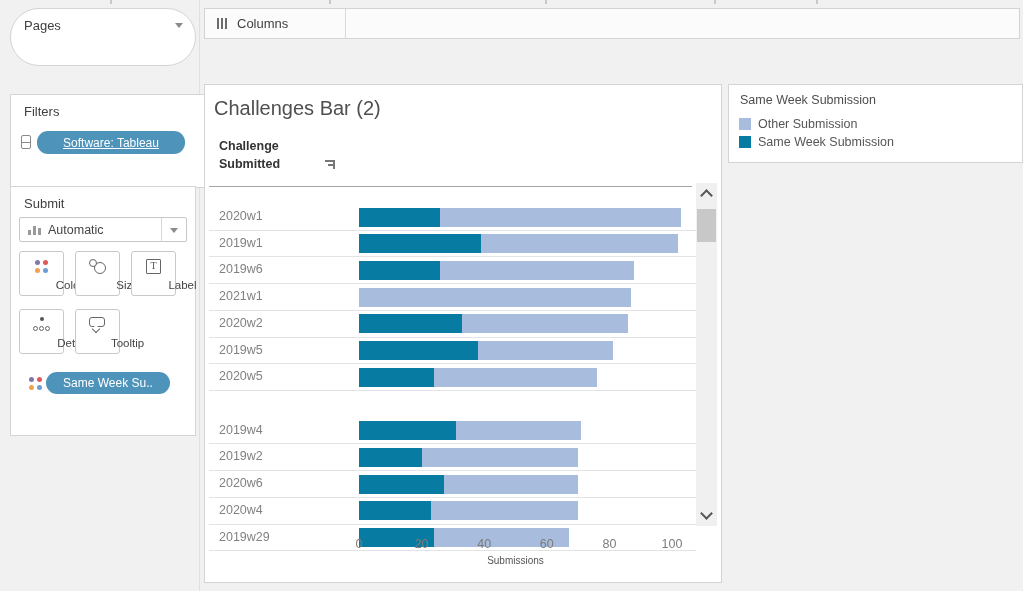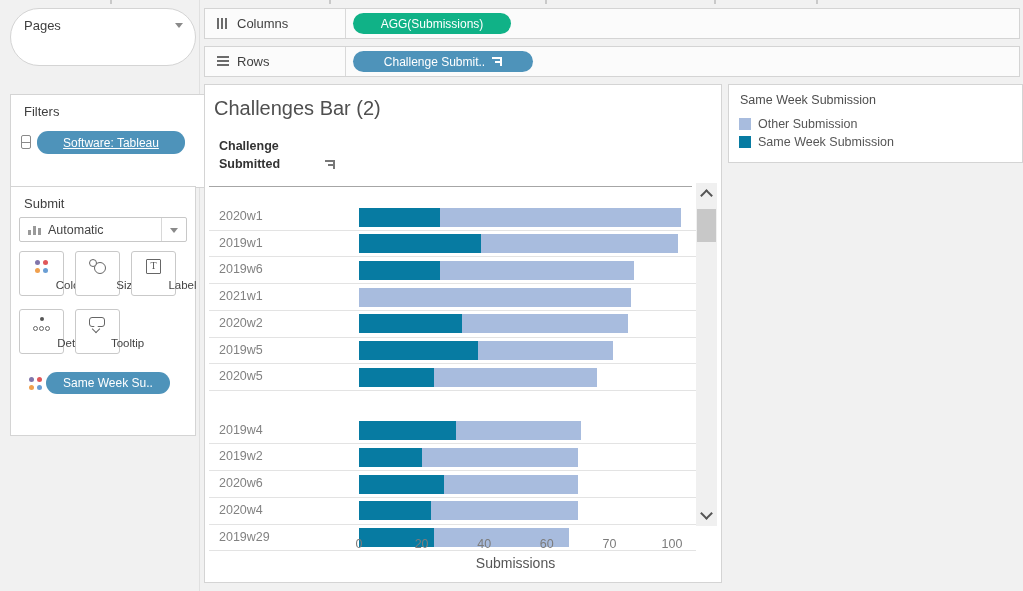--- a/index.html
+++ b/index.html
@@ -70,21 +70,21 @@
   #chartcard{left:204px;top:84px;width:518px;height:499px;}
   .charttitle{position:absolute;left:9px;top:12px;font-size:20px;color:#4f4f4f;}
   .hline{position:absolute;left:14px;font-size:12.5px;font-weight:bold;color:#333;}
   .headrule{position:absolute;left:4px;top:101px;width:483px;height:1px;background:#a6a6a6;}
   #barrows{position:absolute;left:4px;top:102px;width:487px;height:349px;margin-top:17px;}
   .brow{position:absolute;left:0;width:487px;height:26.72px;border-bottom:1px solid #e3e3e3;box-sizing:border-box;}
   .rlab{position:absolute;left:10px;top:5px;font-size:12.5px;color:#828282;}
   .seg{position:absolute;top:3.5px;height:19px;}
   #xaxis{position:absolute;left:0;top:452px;width:518px;height:16px;}
   .tick{position:absolute;top:0;width:40px;text-align:center;font-size:12.5px;color:#7c7c7c;}
-  .xtitle{position:absolute;left:154px;top:470px;width:313px;text-align:center;font-size:14px;color:#555;}
+  .xtitle{position:absolute;left:154px;top:470px;width:313px;text-align:center;font-size:10px;color:#555;}
   
   .sbar{position:absolute;left:491px;top:98px;width:21px;height:343px;background:#f0f0f0;}
   .sthumb{position:absolute;left:1px;top:26px;width:19px;height:33px;background:#c8c8c8;}
   .chev{position:absolute;left:6px;width:7px;height:7px;border-right:2px solid #555;border-bottom:2px solid #555;}
   .chev.up{top:8px;transform:rotate(-135deg);}
   .chev.down{bottom:8px;transform:rotate(45deg);}
 
   
   #legendcard{left:728px;top:84px;width:295px;height:79px;}
   .legtitle{position:absolute;left:11px;top:8px;font-size:12.5px;color:#4e4e4e;}
@@ -176,42 +176,22 @@
   </div>
 
   <div class="shelf" style="top:8px;">
     <span class="colicon">
       <i style="left:0"></i>
         <i style="left:4px"></i>
         <i style="left:8px"></i>
     </span>
     <span class="shlabel">Columns</span>
     <span class="shdivider"></span>
-    <div class="pill" style="left:148px;top:4px;width:158px;background:#10b287;">
-      <span>AGG(Submissions)</span>
-    </div>
-  </div>
-
-  <div class="shelf" style="top:46px;">
-    <span class="rowicon">
-      <i style="top:0"></i>
-        <i style="top:4px"></i>
-        <i style="top:8px"></i>
-    </span>
-    <span class="shlabel">Rows</span>
-    <span class="shdivider"></span>
-    <div class="pill" style="left:148px;top:4px;width:180px;background:#4e93ba;gap:7px;">
-      <span>Challenge Submit..</span>
-      <span class="sortg">
-        <i class="v"></i>
-          <i class="h1"></i>
-          <i class="h2"></i>
-      </span>
-    </div>
-  </div>
+  </div>
+
 
   <div class="card" id="chartcard">
     <div class="charttitle">Challenges Bar (2)</div>
     <div class="hline" style="top:54px;">Challenge</div>
     <div class="hline" style="top:72px;">Submitted</div>
     <span class="sortg grey" style="position:absolute;left:120px;top:75px;">
       <i class="v"></i>
         <i class="h1"></i>
         <i class="h2"></i>
     </span>
@@ -277,21 +257,21 @@
           <div class="seg" style="left: 150px; width: 75.12px; background: rgb(7, 123, 162);"></div>
           <div class="seg" style="left: 225.12px; width: 134.59px; background: rgb(168, 188, 222);"></div>
         </div>
       </div>
 
     <div id="xaxis">
         <span class="tick" style="left: 134px;">0</span>
         <span class="tick" style="left: 196.6px;">20</span>
         <span class="tick" style="left: 259.2px;">40</span>
         <span class="tick" style="left: 321.8px;">60</span>
-        <span class="tick" style="left: 384.4px;">70</span>
+        <span class="tick" style="left: 384.4px;">80</span>
         <span class="tick" style="left: 447px;">100</span>
       </div>
     <div class="xtitle">Submissions</div>
 
     <div class="sbar">
       <span class="chev up"></span>
       <div class="sthumb"></div>
       <span class="chev down"></span>
     </div>
   </div>

